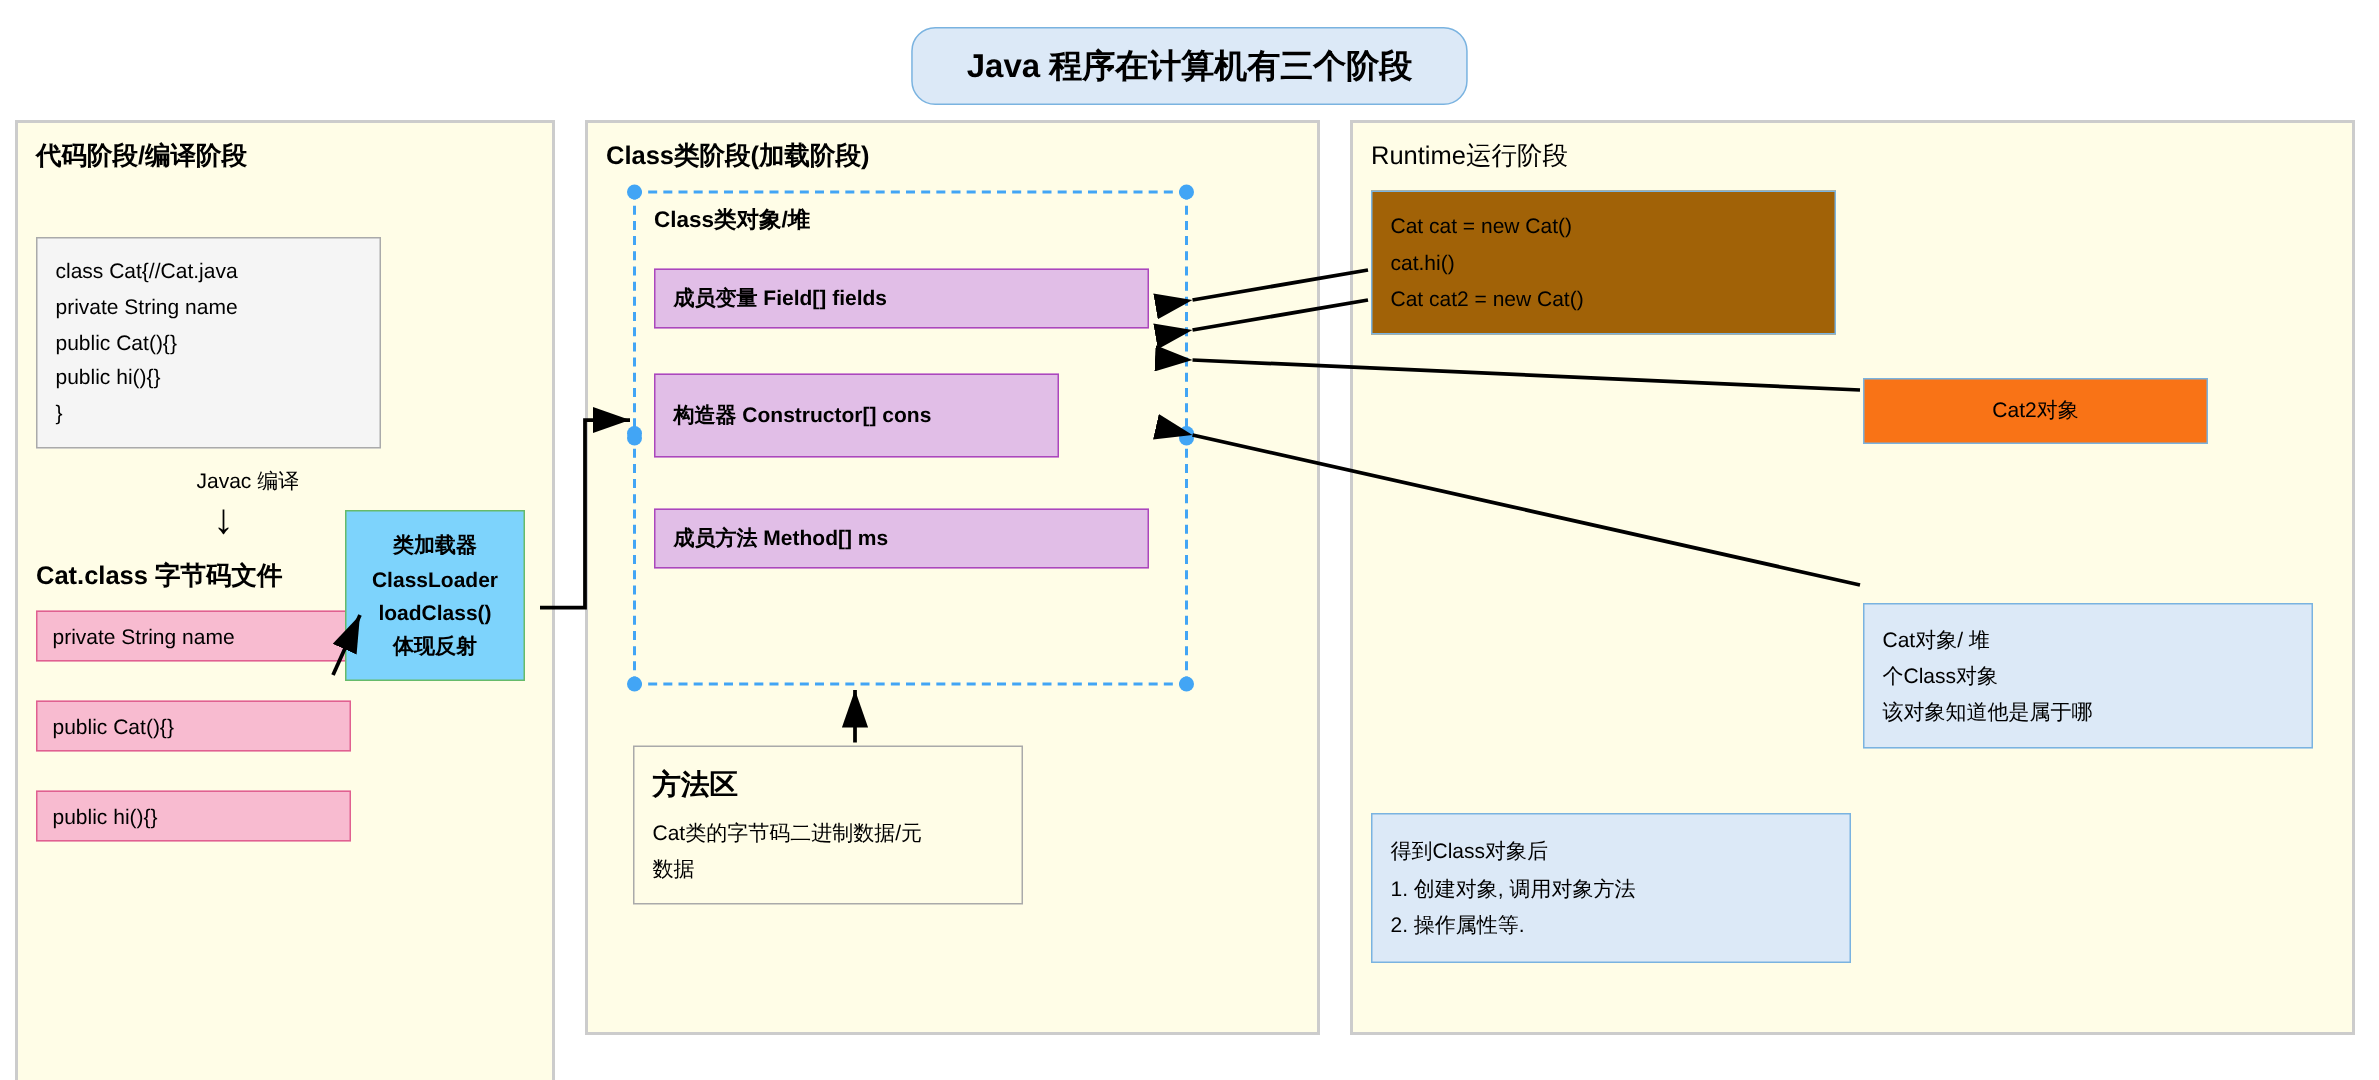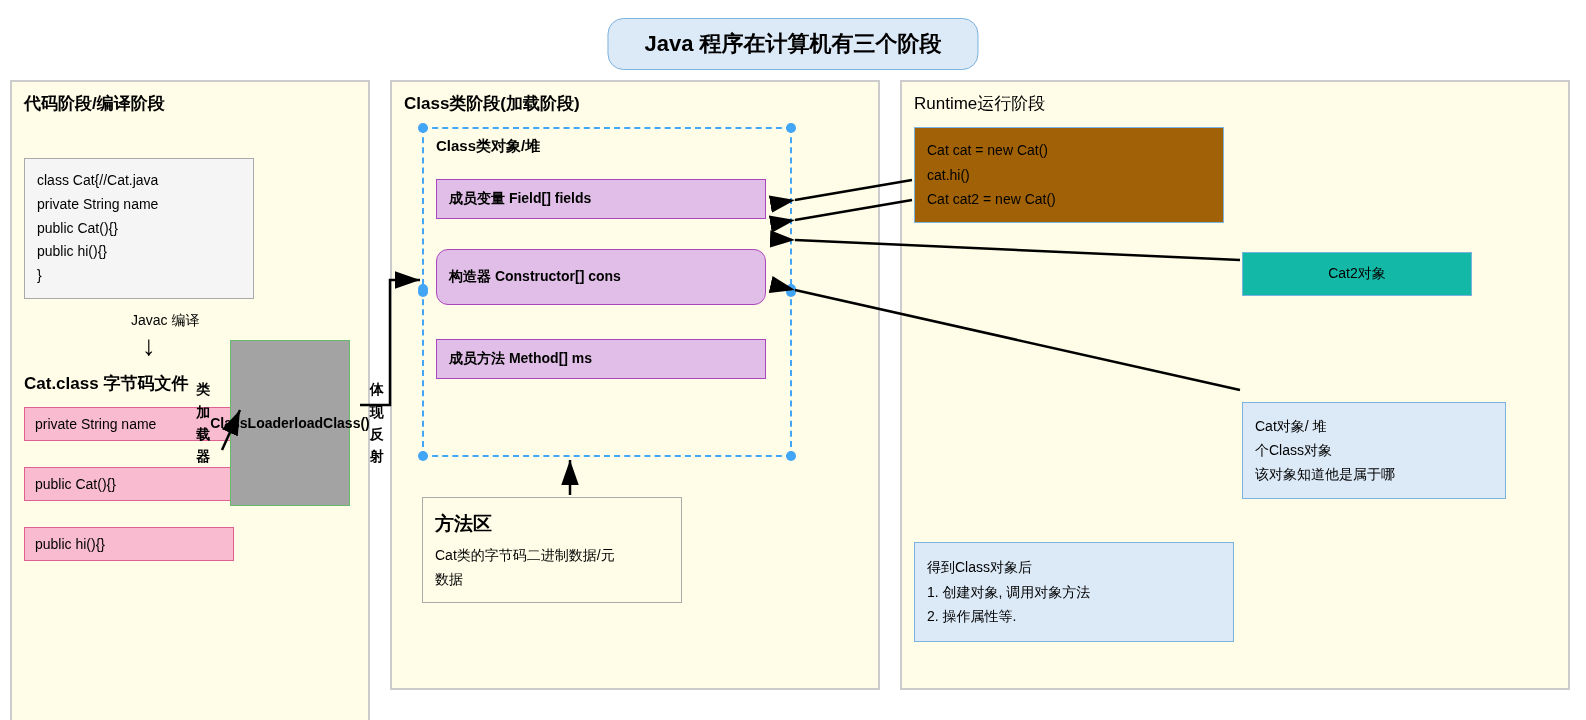--- a/index.html
+++ b/index.html
@@ -97,25 +97,25 @@
     .byte-box-1 { top: 325px; }
     .byte-box-2 { top: 385px; }
     .byte-box-3 { top: 445px; }
 
     
     .classloader-box {
       position: absolute;
       top: 340px;
       left: 230px;
       width: 120px;
-      height: 166px;
-      background: #a3a3a3;
+      height: 114px;
+      background: #7dd3fc;
       border: 1.5px solid #66bb6a;
       display: flex;
-      flex-direction: row;
+      flex-direction: column;
       align-items: center;
       justify-content: center;
       text-align: center;
       font-size: 14px;
       font-weight: bold;
       line-height: 1.6;
       z-index: 5;
     }
 
     
@@ -158,21 +158,21 @@
     
     .field-box {
       position: absolute;
       background: #e1bee7;
       border: 1.5px solid #ab47bc;
       padding: 10px 12px;
       font-size: 14px;
       font-weight: bold;
     }
     .field-box-1 { top: 50px; left: 12px; width: 330px; }
-    .field-box-2 { top: 120px; left: 12px; width: 330px; padding: 18px 12px; border-radius: 12px; }
+    .field-box-2 { top: 120px; left: 12px; width: 270px; padding: 18px 12px; }
     .field-box-3 { top: 210px; left: 12px; width: 330px; }
 
     
     .dot {
       position: absolute;
       width: 10px;
       height: 10px;
       background: #42a5f5;
       border-radius: 50%;
     }
@@ -220,33 +220,33 @@
       font-size: 14px;
       line-height: 1.75;
     }
 
     
     .cat2-box {
       position: absolute;
       top: 170px;
       left: 340px;
       width: 230px;
-      background: #14b8a6;
+      background: #f97316;
       border: 1.5px solid #7ab3e0;
       padding: 12px 12px;
       font-size: 14px;
       text-align: center;
     }
 
     
     .cat-heap-box {
       position: absolute;
       top: 320px;
       left: 340px;
-      width: 264px;
+      width: 300px;
       background: #dce9f7;
       border: 1.5px solid #7ab3e0;
       padding: 12px 12px;
       font-size: 14px;
       line-height: 1.7;
     }
 
     
     .get-class-box {
       position: absolute;

